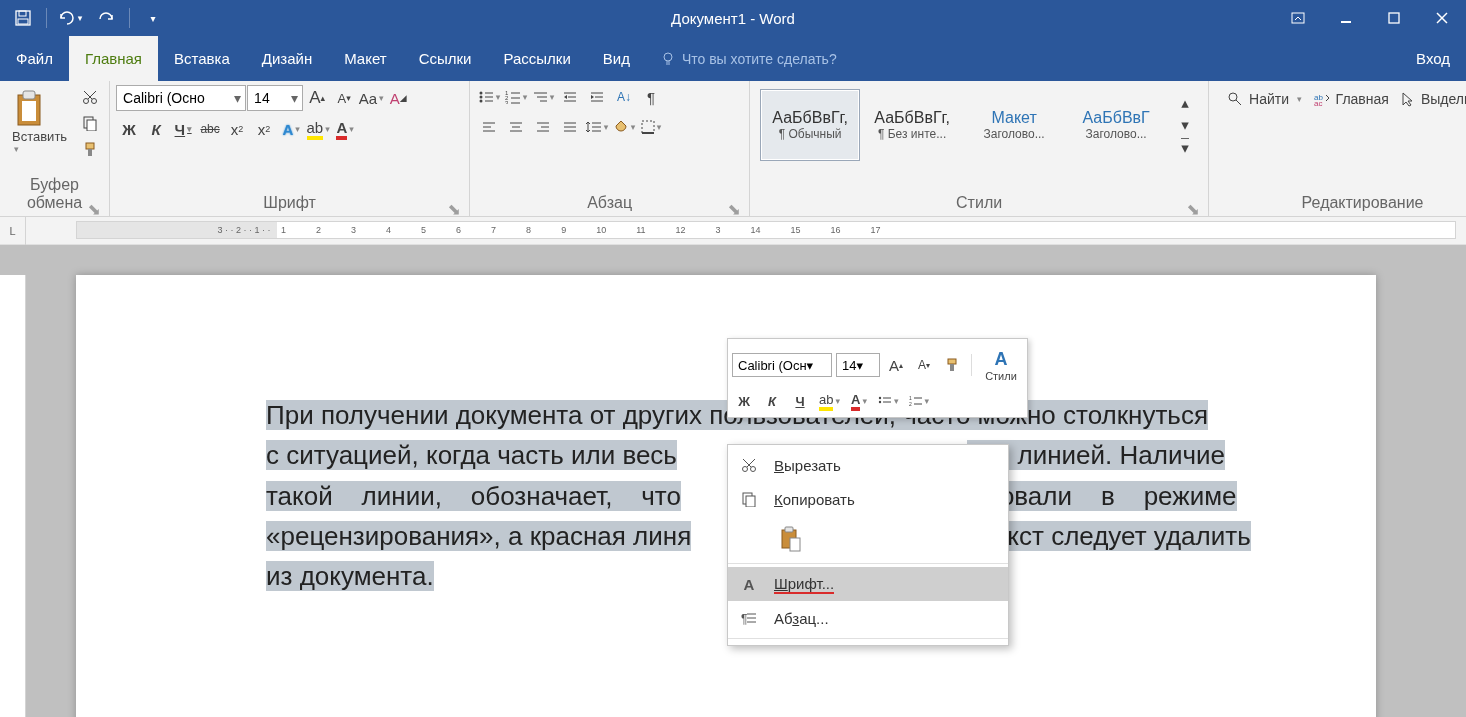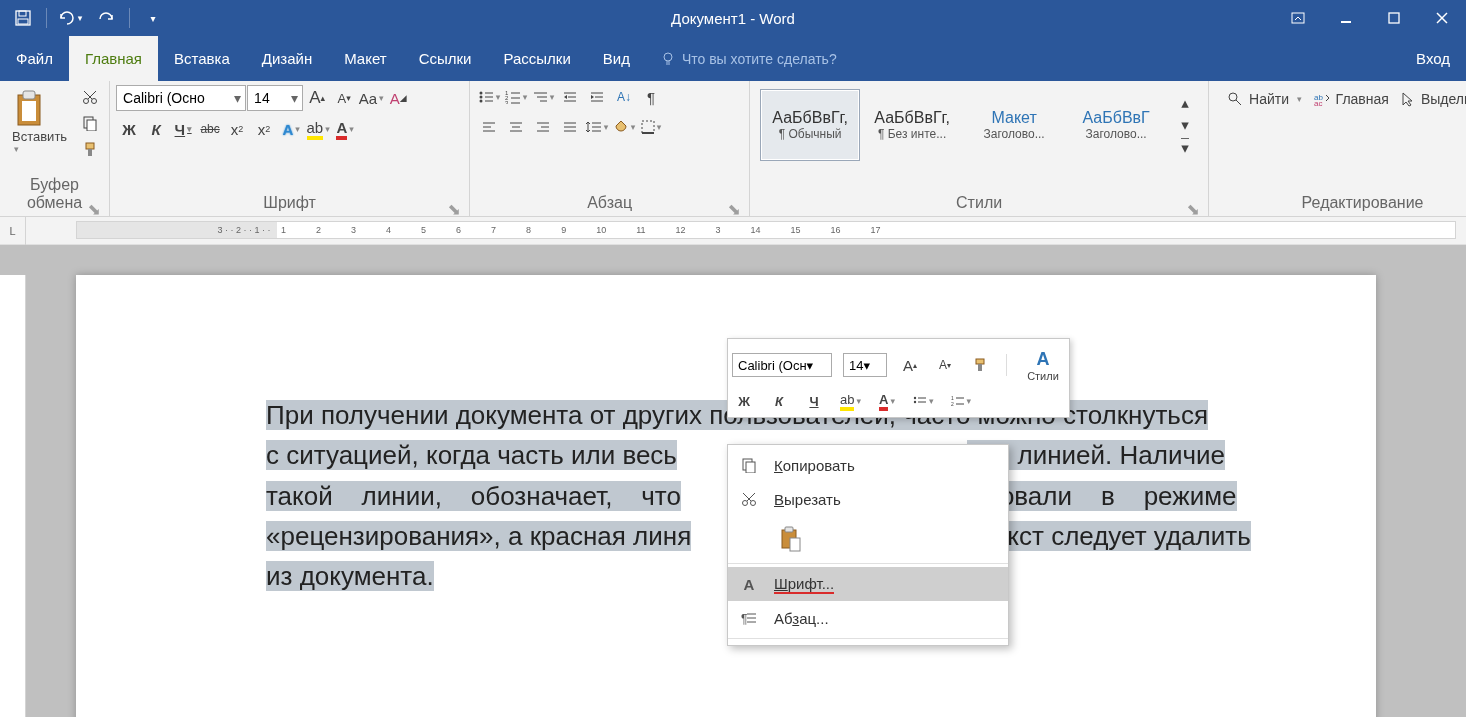--- a/index.html
+++ b/index.html
@@ -40,21 +40,21 @@
 .hruler{flex:1;position:relative;background:#fff;margin:4px 10px 4px 50px;height:18px;border:1px solid #d4d4d4;display:flex;align-items:center;overflow:hidden;font-size:9px;color:#666}
 .hruler-neg{background:#e5e5e5;height:100%;width:200px;display:flex;align-items:center;justify-content:flex-end;padding-right:4px}
 .hruler-pos{flex:1;display:flex;align-items:center;gap:30px;padding-left:4px}
 .workspace{position:absolute;top:245px;left:0;right:0;bottom:0;background:#c0c0c0;display:flex}
 .vruler{width:26px;background:#fff;border-right:1px solid #d4d4d4;margin:30px 0 0 0}
 .page-wrap{flex:1;padding:30px 0 0 50px}
 .page{width:1300px;min-height:600px;background:#fff;box-shadow:0 0 8px rgba(0,0,0,.25);padding:120px 100px 60px 190px;position:relative}
 .doc-text{font-size:26px;line-height:1.55;color:#222;font-family:Calibri,sans-serif;text-align:justify}
 .sel-text{background:#c0c8d0}
 .mini-toolbar{position:absolute;left:727px;top:338px;background:#fff;border:1px solid #c8c8c8;box-shadow:2px 2px 6px rgba(0,0,0,.2);padding:4px;display:flex;flex-direction:column;gap:2px;font-size:13px}
-.mini-row{display:flex;align-items:center;gap:11px}
+.mini-row{display:flex;align-items:center;gap:4px}
 .mini-btn{min-width:24px;height:24px;padding:0 3px;display:flex;align-items:center;justify-content:center;cursor:pointer;color:#444}
 .mini-combo{height:24px;border:1px solid #ababab;background:#fff;display:flex;align-items:center;padding:0 3px 0 5px;font-size:13px}
 .context-menu{position:absolute;left:727px;top:444px;background:#fff;border:1px solid #c8c8c8;box-shadow:3px 3px 8px rgba(0,0,0,.25);width:282px;font-size:15px;color:#333;padding:3px 0}
 .cm-item{height:34px;display:flex;align-items:center;padding:0 14px 0 10px;cursor:pointer;gap:14px}
 .cm-item.hl{background:#cfcfcf}
 .cm-ico{width:22px;display:flex;align-items:center;justify-content:center;color:#666}
 .cm-sep{height:1px;background:#e0e0e0;margin:3px 0}
 .cm-paste-row{padding:6px 14px 4px 46px;display:flex;gap:6px}
 .cm-paste-btn{width:34px;height:34px;border:1px solid transparent;display:flex;align-items:center;justify-content:center;cursor:pointer}
 .u{text-decoration:underline}
@@ -499,36 +499,36 @@
         </svg>
         <span class="chev">▾</span>
       </div>
   </div>
 </div>
 
 <div class="context-menu">
   <div class="cm-item">
     <span class="cm-ico">
         <svg width="16" height="16">
-          <rect x="2" y="2" width="9" height="11" fill="none" stroke="#555"></rect>
-          <rect x="5" y="5" width="9" height="11" fill="#fff" stroke="#555"></rect>
-        </svg>
-      </span>
-    <span><span class="u">К</span>опировать</span>
-  </div>
-  <div class="cm-item">
-    <span class="cm-ico">
-        <svg width="16" height="16">
           <circle cx="4" cy="12" r="2.5" fill="none" stroke="#555"></circle>
           <circle cx="12" cy="12" r="2.5" fill="none" stroke="#555"></circle>
           <line x1="6" y1="10" x2="14" y2="2" stroke="#555"></line>
           <line x1="10" y1="10" x2="2" y2="2" stroke="#555"></line>
         </svg>
       </span>
     <span><span class="u">В</span>ырезать</span>
+  </div>
+  <div class="cm-item">
+    <span class="cm-ico">
+        <svg width="16" height="16">
+          <rect x="2" y="2" width="9" height="11" fill="none" stroke="#555"></rect>
+          <rect x="5" y="5" width="9" height="11" fill="#fff" stroke="#555"></rect>
+        </svg>
+      </span>
+    <span><span class="u">К</span>опировать</span>
   </div>
   <div class="cm-paste-row">
     <div class="cm-paste-btn">
         <svg width="22" height="26">
           <rect x="2" y="4" width="14" height="18" fill="#c98d3a" stroke="#8a5a1f"></rect>
           <rect x="5" y="1" width="8" height="5" rx="1" fill="#e5e5e5" stroke="#888"></rect>
           <rect x="10" y="12" width="10" height="13" fill="#fff" stroke="#888"></rect>
         </svg>
       </div>
   </div>

